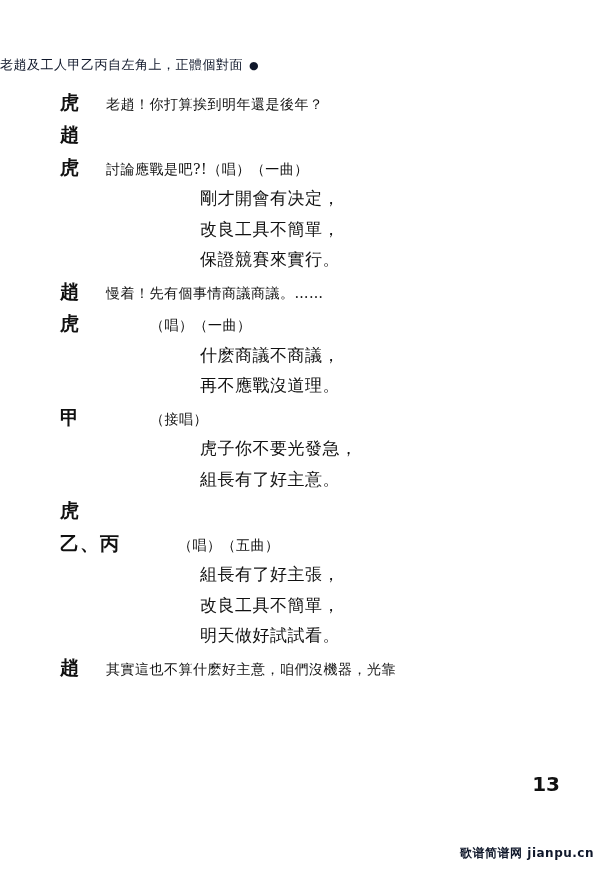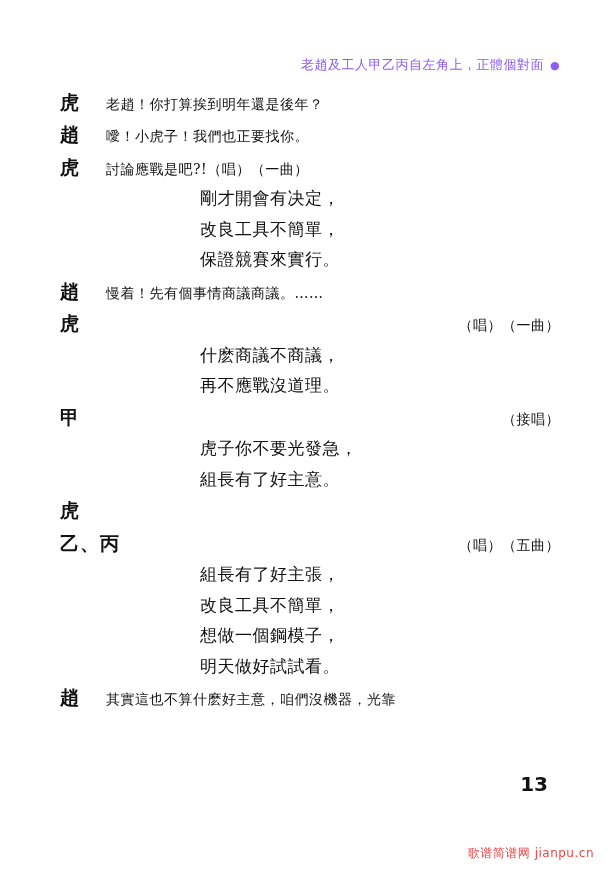--- a/index.html
+++ b/index.html
@@ -19,24 +19,24 @@
     position: absolute;
     left: 0; top: 0;
     width: 608px;
     height: 876px;
   }
   .header {
     position: absolute;
     left: 0;
     top: 56px;
     width: 560px;
-    text-align: right;
+    text-align: left;
     font-size: 13px;
     letter-spacing: 0.5px;
-    color: #8b5cf6;
+    color: #0f172a;
     white-space: nowrap;
   }
   .header .dot {
     display: inline-block;
     margin-left: 6px;
     font-size: 11px;
     vertical-align: middle;
   }
   .body-block {
     position: absolute;
@@ -59,64 +59,64 @@
     flex: 0 0 auto;
   }
   .speaker.w1 { width: 46px; }
   .speaker.w2 { width: 74px; }
   .text {
     font-size: 14px;
     line-height: 1.55;
     letter-spacing: 0.5px;
     flex: 1 1 auto;
   }
-  .indent-1 { padding-left: 44px; text-align: right; }
+  .indent-1 { padding-left: 44px; }
   .indent-2 { padding-left: 140px; }
   .sung {
     font-size: 17px;
     line-height: 1.62;
     letter-spacing: 0.5px;
   }
   .page-number {
     position: absolute;
-    right: 60px;
+    right: 48px;
     top: 772px;
     font-size: 20px;
     font-weight: bold;
     font-family: "DejaVu Sans", "Liberation Sans", sans-serif;
   }
   .watermark {
     position: absolute;
     right: 14px;
     bottom: 14px;
     font-size: 12px;
-    color: #ef4444;
+    color: #0f172a;
     font-family: "DejaVu Sans", "Liberation Sans", sans-serif;
     letter-spacing: 0.5px;
+    font-weight: bold;
   }
 </style>
 </head>
 <body>
 
 <div class="page">
 
   <div class="header">
     <span>老趙及工人甲乙丙自左角上，正體個對面</span><span class="dot">●</span>
   </div>
 
   <div class="body-block">
 
     <div class="line">
       <span class="speaker w1">虎</span>
       <span class="text">老趙！你打算挨到明年還是後年？</span>
     </div>
 
     <div class="line">
       <span class="speaker w1">趙</span>
-      <span class="text">噯！小虎子！我們也正要找你。</span>
     </div>
 
     <div class="line">
       <span class="speaker w1">虎</span>
       <span class="text">討論應戰是吧?!（唱）（一曲）</span>
     </div>
 
     <div class="line">
       <span class="text sung indent-2">剛才開會有决定，</span>
     </div>
@@ -171,23 +171,20 @@
     </div>
 
     <div class="line">
       <span class="text sung indent-2">組長有了好主張，</span>
     </div>
 
     <div class="line">
       <span class="text sung indent-2">改良工具不簡單，</span>
     </div>
 
-    <div class="line">
-      <span class="text sung indent-2">想做一個鋼模子，</span>
-    </div>
 
     <div class="line">
       <span class="text sung indent-2">明天做好試試看。</span>
     </div>
 
     <div class="line">
       <span class="speaker w1">趙</span>
       <span class="text">其實這也不算什麽好主意，咱們沒機器，光靠</span>
     </div>
 

